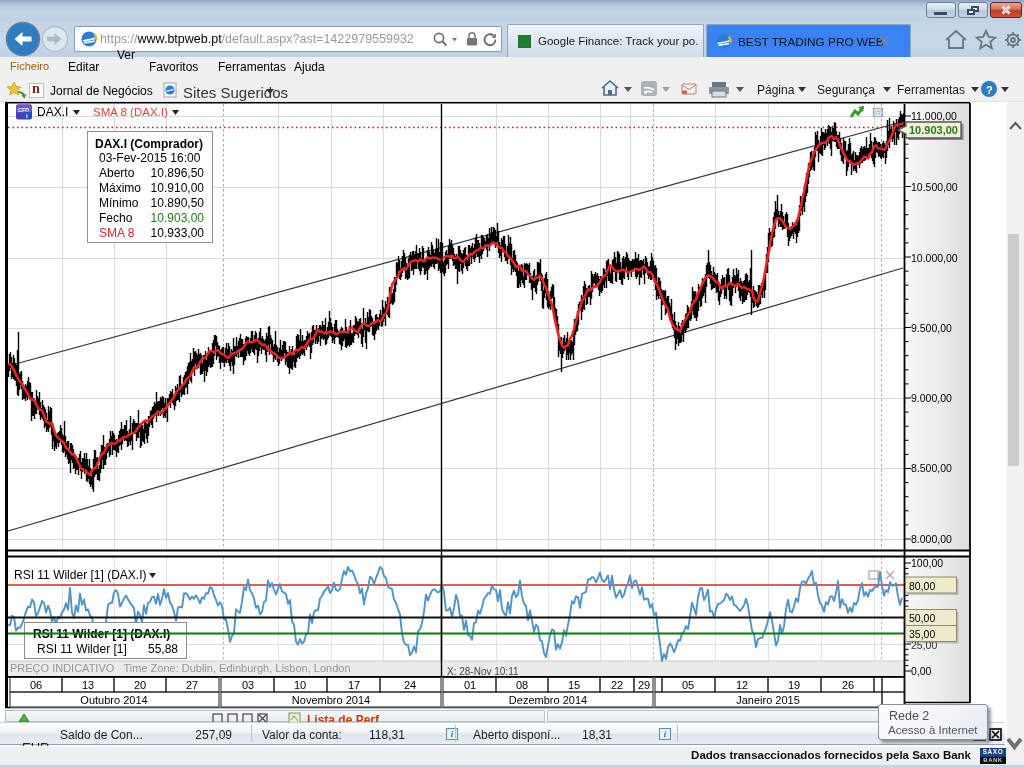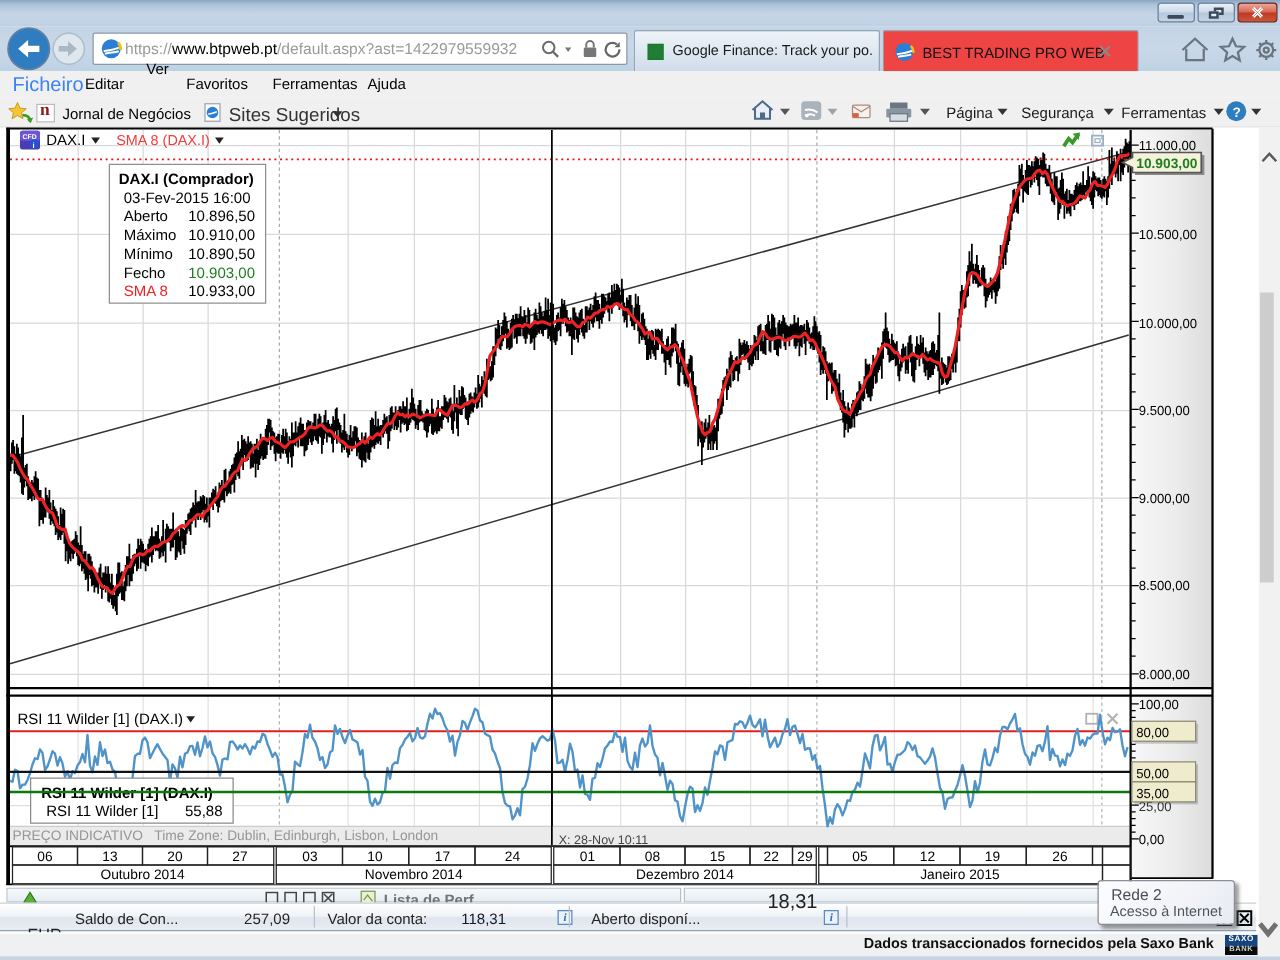--- a/index.html
+++ b/index.html
@@ -40,42 +40,42 @@
 <path d="M22 8l5 0l-2.5 3.5z" fill="#777"></path>
 <rect x="37" y="8" width="10" height="7.5" rx="1" fill="#777"></rect>
     <path d="M39 8v-2.2a3 3 0 0 1 6 0V8" stroke="#777" stroke-width="1.6" fill="none"></path>
 <path d="M63.5 5.5a5.5 5.5 0 1 0 2 4" stroke="#666" stroke-width="1.8" fill="none"></path>
     <path d="M65.8 3.5v4.2h-4.2z" fill="#666"></path>
 </svg>
 <div class="abs" style="left:507px;top:24px;width:197px;height:33px;border:1px solid #96a5b5;border-bottom:none;border-radius:2px 2px 0 0;background:linear-gradient(180deg,#eef3f9 0%,#dfe8f1 50%,#d0dcea 100%)">
 <div class="abs" style="left:10px;top:10px;width:13px;height:13px;background:#1e7e34;border:1px solid #11542027"></div>
 <div class="abs" style="left:30px;top:9.5px;font-size:11.5px;color:#1a1a1a;white-space:nowrap;overflow:hidden;width:160px">Google Finance: Track your po...</div>
 </div>
-<div class="abs" style="left:706px;top:24px;width:205px;height:33px;border:1px solid #96a5b5;border-bottom:none;border-radius:2px 2px 0 0;background:#ef4444">
+<div class="abs" style="left:706px;top:24px;width:205px;height:33px;border:1px solid #96a5b5;border-bottom:none;border-radius:2px 2px 0 0;background:#3b82f6">
 <svg width="17" height="17" style="position:absolute;left:8px;top:8px">
       <circle cx="8.5" cy="8.5" r="7.2" fill="#2a7fd4"></circle>
       <path d="M2.5 10.5c3-1 9-1 12-3M3.5 12.5c4-1 8-1 10.5-2" stroke="#fff" stroke-width="1.5" fill="none"></path>
       <path d="M13.7 3.7a7.2 7.2 0 0 1 2 5.6" stroke="#f4c013" stroke-width="2" fill="none"></path>
     </svg>
 <div class="abs" style="left:31px;top:9.5px;font-size:11.8px;color:#111;white-space:nowrap">BEST TRADING PRO WEB</div>
 <svg width="10" height="10" style="position:absolute;left:172px;top:11px">
       <path d="M1 1l8 8M9 1l-8 8" stroke="#8a8a8a" stroke-width="1.6"></path>
     </svg>
 </div>
 <svg class="abs" width="90" height="24" style="left:942px;top:28px">
 <path d="M4 12L14 3l10 9M7 11v9h14v-9" fill="none" stroke="#6a7580" stroke-width="1.8"></path>
 <path d="M44 3l2.8 6l6.5.6-5 4.3 1.5 6.4-5.8-3.5-5.8 3.5 1.5-6.4-5-4.3 6.5-.6z" fill="none" stroke="#6a7580" stroke-width="1.8"></path>
 <g stroke="#6a7580" stroke-width="1.8" fill="none">
       <circle cx="71" cy="12" r="5.5"></circle>
       <circle cx="71" cy="12" r="2"></circle>
       <path d="M71 4v3M71 17v3M63 12h3M76 12h3M65.4 6.4l2.1 2.1M74.5 15.5l2.1 2.1M76.6 6.4l-2.1 2.1M67.5 15.5l-2.1 2.1"></path>
     </g>
 </svg>
 <div class="abs" style="left:0;top:57px;width:1024px;height:21px;background:#f0f0f0"></div>
-<div class="abs" style="left:10px;top:60px;font-size:16px;color:#3b82f6">Ficheiro</div>
+<div class="abs" style="left:10px;top:60px;font-size:11px;color:#a16207">Ficheiro</div>
 <div class="abs" style="left:68px;top:60px;font-size:12px;color:#000">Editar</div>
 <div class="abs" style="left:117px;top:48px;font-size:12px;color:#000">Ver</div>
 <div class="abs" style="left:149px;top:60px;font-size:12px;color:#000">Favoritos</div>
 <div class="abs" style="left:218px;top:60px;font-size:12px;color:#000">Ferramentas</div>
 <div class="abs" style="left:294px;top:60px;font-size:12px;color:#000">Ajuda</div>
 <div class="abs" style="left:0;top:78px;width:1024px;height:24px;background:#f0f0f0;border-bottom:1px solid #e2e2e2"></div>
 <svg class="abs" width="22" height="18" style="left:6px;top:81px">
 <path d="M8 1l2 4.5 5 .5-3.8 3.2 1.2 4.8-4.4-2.6-4.4 2.6 1.2-4.8L1 6l5-.5z" fill="#f5c435" stroke="#c89b1c" stroke-width="0.8"></path>
 <path d="M12 11c4 0 6 2 6 5" stroke="#3f9c28" stroke-width="2.2" fill="none"></path>
     <path d="M20.5 13l-2 4.5-3-3z" fill="#3f9c28"></path>
@@ -292,31 +292,31 @@
         <rect x="16" y="1" width="9" height="9"></rect>
         <rect x="31" y="1" width="9" height="9"></rect>
         <rect x="46" y="1" width="9" height="9"></rect>
         <path d="M47 2l7 7M54 2l-7 7"></path>
       </g>
     </svg>
 <svg class="abs" width="14" height="12" style="left:283px;top:2px">
       <rect x="1" y="1" width="11" height="10" fill="#e8f0d8" stroke="#7a9a4a"></rect>
       <path d="M3 8l3-4 4 5" stroke="#7a9a4a" fill="none"></path>
     </svg>
-<div class="abs" style="left:302px;top:3px;font:bold 12px 'Liberation Sans',sans-serif;color:#737373;white-space:nowrap">Lista de Perf...</div>
+<div class="abs" style="left:302px;top:3px;font:bold 12px 'Liberation Sans',sans-serif;color:#c2410c;white-space:nowrap">Lista de Perf...</div>
 </div>
 <div class="abs" style="left:0;top:722px;width:1005px;height:23px;background:linear-gradient(180deg,#fefefe 0%,#f0f3f7 45%,#dfe5ec 55%,#e8edf2 100%);border-top:1px solid #c8d0da;border-bottom:1px solid #8ea0b5"></div>
 <div class="abs" style="left:22px;top:740px;font-size:13px;color:#222">EUR</div>
 <div class="abs" style="left:60px;top:728px;font-size:12px;color:#222">Saldo de Con...</div>
 <div class="abs" style="left:160px;top:728px;width:72px;text-align:right;font-size:12px;color:#222">257,09</div>
 <div class="abs" style="left:262px;top:728px;font-size:12px;color:#222">Valor da conta:</div>
 <div class="abs" style="left:369px;top:728px;width:72px;text-align:left;font-size:12px;color:#0f172a">118,31</div>
 <div class="abs" style="left:446px;top:728px;width:12px;height:12px;background:#eaf2fc;border:1px solid #5a8ac0;font:italic bold 9px 'Liberation Serif',serif;color:#2a6ab0;text-align:center;line-height:11px">i</div>
 <div class="abs" style="left:473px;top:728px;font-size:12px;color:#222">Aberto disponí...</div>
-<div class="abs" style="left:582px;top:713px;width:72px;text-align:right;font-size:16px;color:#222">18,31</div>
+<div class="abs" style="left:582px;top:728px;width:72px;text-align:left;font-size:12px;color:#222">18,31</div>
 <div class="abs" style="left:659px;top:728px;width:12px;height:12px;background:#eaf2fc;border:1px solid #5a8ac0;font:italic bold 9px 'Liberation Serif',serif;color:#2a6ab0;text-align:center;line-height:11px">i</div>
 <div class="abs" style="left:251px;top:725px;width:1px;height:17px;background:#b8c2ce"></div>
 <div class="abs" style="left:455px;top:725px;width:1px;height:17px;background:#b8c2ce"></div>
 <div class="abs" style="left:677px;top:725px;width:1px;height:17px;background:#b8c2ce"></div>
 <svg class="abs" width="30" height="14" style="left:973px;top:728px">
     <g fill="none" stroke="#000" stroke-width="1.6">
       <rect x="1" y="1" width="11" height="11"></rect>
       <rect x="17" y="1" width="11" height="11"></rect>
       <path d="M19 3l7 7M26 3l-7 7"></path>
     </g>

